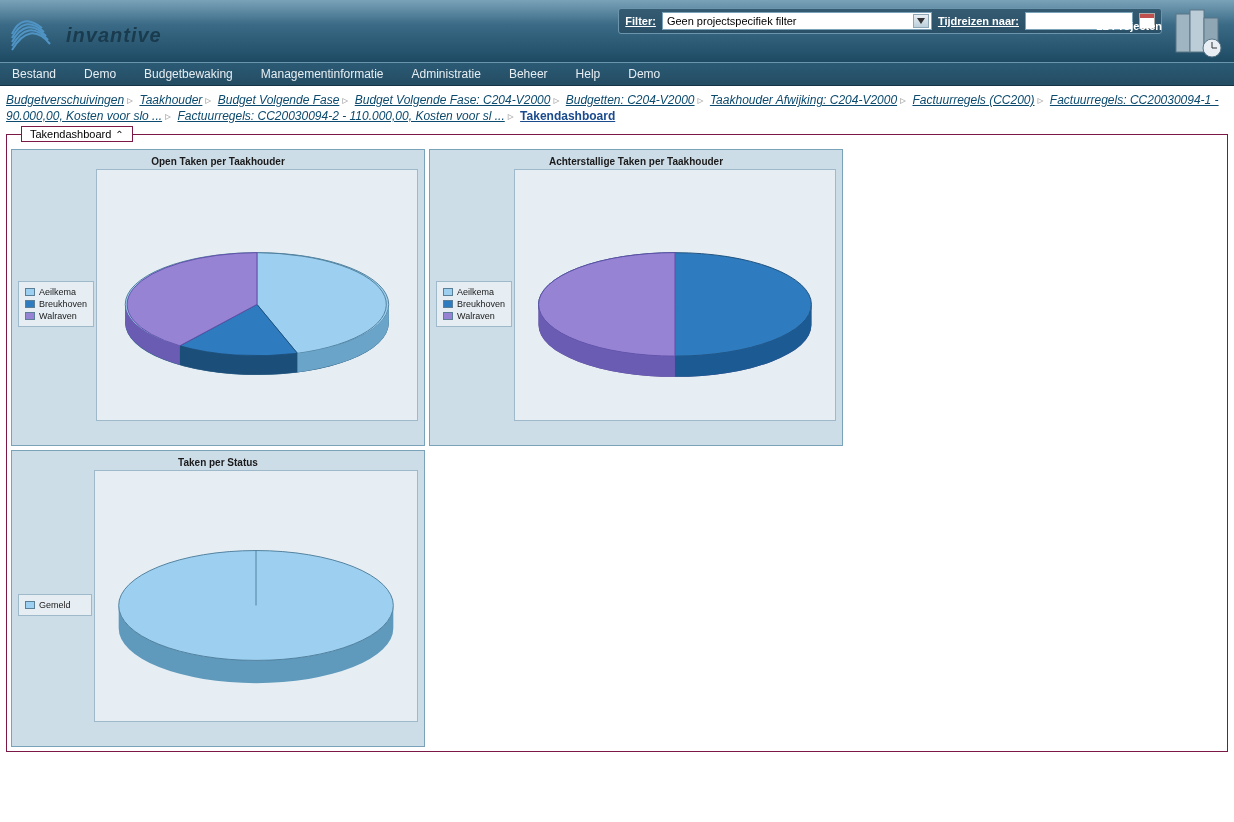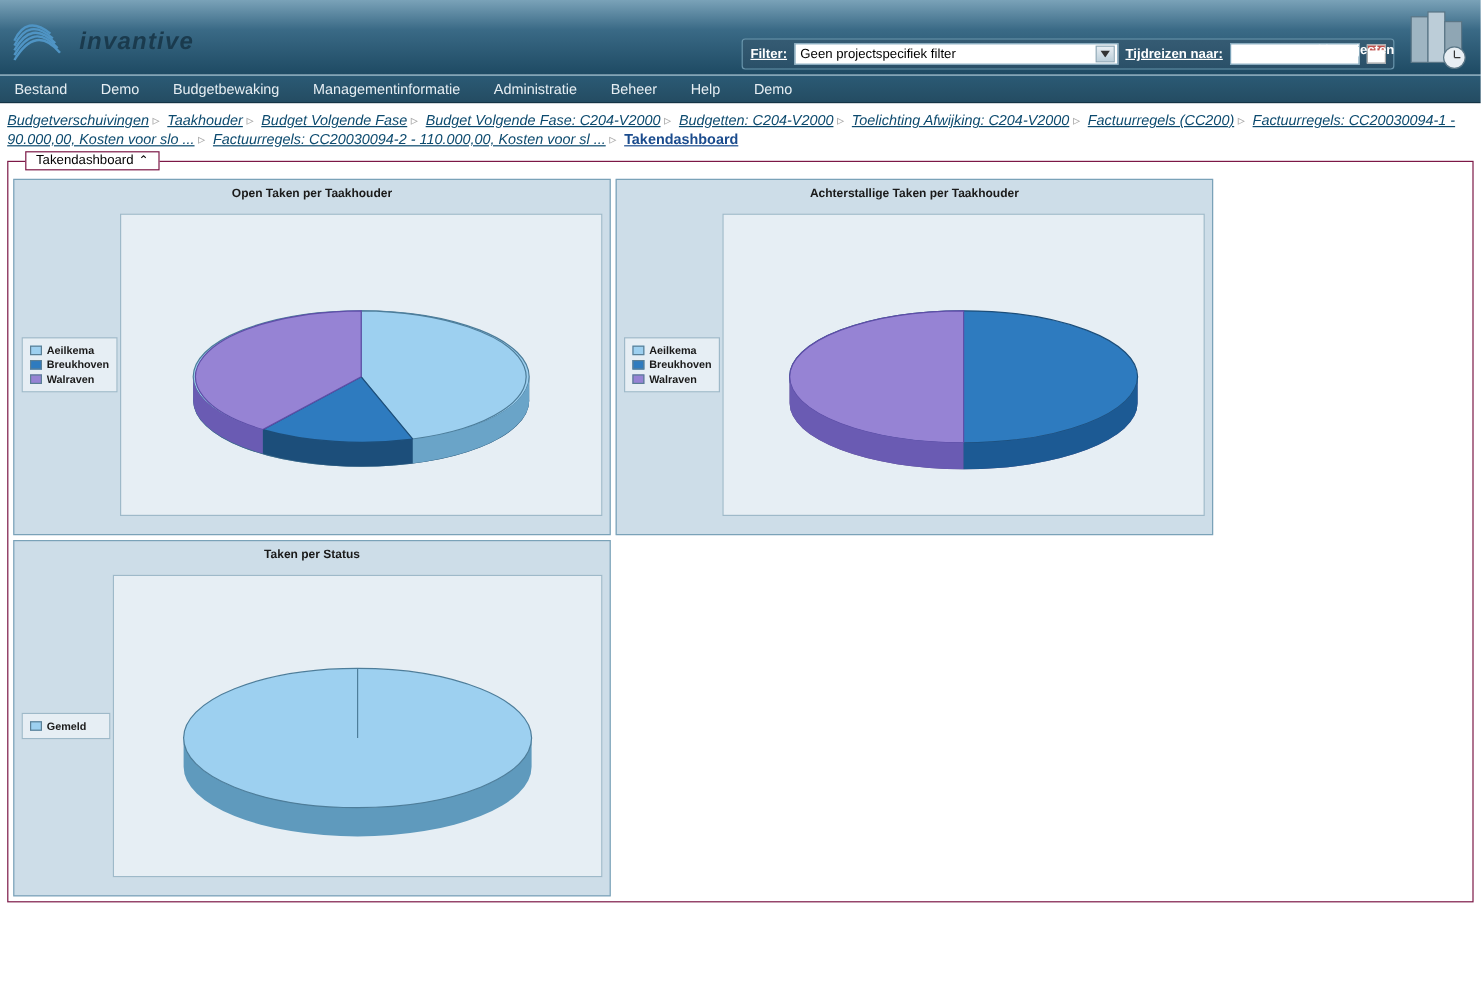--- a/index.html
+++ b/index.html
@@ -3,50 +3,50 @@
 <meta charset="utf-8">
 <style>
   * { box-sizing: border-box; margin: 0; padding: 0; }
   body { font-family: Tahoma, Verdana, sans-serif; font-size: 11px; background: #fff; width: 1234px; }
   
   
   .header { height: 62px; background: linear-gradient(180deg, #7aa2b8 0%, #3a6a86 40%, #1e4a63 100%); position: relative; display: flex; align-items: center; }
   .logo-wrap { padding: 8px 0 0 10px; display: flex; align-items: center; gap: 14px; }
   .logo-mark { width: 42px; height: 42px; }
   .logo-text { color: #1a3a4d; font-size: 20px; font-style: italic; font-weight: bold; letter-spacing: 1px; }
-  .header-right { position: absolute; right: 6px; top: 4px; display: flex; align-items: flex-end; gap: 6px; }
+  .header-right { position: absolute; right: 6px; top: 4px; display: flex; align-items: flex-start; gap: 6px; }
   .filter-bar { background: linear-gradient(180deg, #355b73, #2a5068); border: 1px solid #6a95ac; border-radius: 3px; padding: 4px 6px; display: flex; align-items: center; gap: 6px; height: 26px; margin-top: 4px; }
   .filter-bar label { color: #fff; font-weight: bold; font-size: 11px; text-decoration: underline; }
   .filter-bar .sel { background: #fff; border: 1px solid #7aa2b8; width: 270px; height: 18px; display: flex; align-items: center; justify-content: space-between; padding: 0 2px 0 4px; font-size: 11px; }
   .sel-btn { width: 16px; height: 14px; background: linear-gradient(#e8eef3, #bccfda); border: 1px solid #8da7b6; display: flex; align-items: center; justify-content: center; }
   .filter-bar input[type=text] { height: 18px; width: 108px; border: 1px solid #7aa2b8; font-size: 11px; padding: 0 3px; }
   .cal-icon { width: 16px; height: 16px; border: 1px solid #aaa; background: #fff; position: relative; }
   .cal-icon::before { content: ""; position: absolute; top: 0; left: 0; right: 0; height: 4px; background: #c0504d; }
-  .projects-count { position: absolute; right: 72px; top: 36px; color: #fff; font-weight: bold; font-size: 11px; }
+  .projects-count { position: absolute; right: 72px; top: 20px; color: #fff; font-weight: bold; font-size: 11px; }
   .header-icon3d { width: 60px; height: 54px; display: flex; align-items: flex-end; justify-content: center; }
 
   
   .menubar { background: linear-gradient(180deg, #2b5a75, #244c62); height: 24px; display: flex; align-items: center; padding-left: 12px; gap: 28px; border-top: 1px solid #6a95ac; border-bottom: 1px solid #143445; }
   .menubar .mi { color: #e6eef3; font-size: 12px; cursor: pointer; }
 
   
   .bc-wrap { padding: 6px 8px 6px 6px; font-size: 12px; line-height: 16px; }
   .bc-wrap a { color: #0c4a6e; text-decoration: underline; font-style: italic; }
   .bc-wrap .cur { color: #1a4b8d; font-weight: bold; text-decoration: underline; }
   .bc-sep { display: inline-block; width: 12px; text-align: center; color: #aaa; }
 
   
   .panel-outer { margin: 4px 6px 6px 6px; border: 1px solid #7c1846; position: relative; padding: 14px 4px 4px 4px; }
   .panel-tab { position: absolute; top: -9px; left: 14px; background: #fff; border: 1px solid #7c1846; padding: 1px 8px; font-size: 11px; display: flex; align-items: center; gap: 4px; }
   .collapse-ic { font-size: 10px; }
 
   .chart-grid { display: flex; flex-wrap: wrap; gap: 4px; }
-  .chart-card { border: 1px solid #7aa2b8; background: #cddde8; width: 498px; height: 297px; display: flex; flex-direction: column; }
+  .chart-card { border: 1px solid #7aa2b8; background: #cddde8; width: 414px; height: 297px; display: flex; flex-direction: column; }
   .chart-title { text-align: center; font-size: 10px; font-weight: bold; color: #1a1a1a; padding: 6px 0 2px 0; }
-  .chart-body { flex: 1; display: flex; align-items: center; padding: 0 6px 6px 6px; gap: 0; font-weight: bold; }
+  .chart-body { flex: 1; display: flex; align-items: flex-start; padding: 0 6px 6px 6px; gap: 0; }
   .legend-box { align-self: center; border: 1px solid #9eb9c9; background: #e6eef4; padding: 4px 6px; font-size: 9px; min-width: 74px; }
   .legend-row { display: flex; align-items: center; gap: 4px; padding: 1px 0; color: #1a1a1a; }
   .swatch { width: 10px; height: 8px; border: 1px solid #5a7f96; }
   .plot-area { flex: 1; background: #e6eef4; border: 1px solid #9eb9c9; margin-left: 2px; display: flex; align-items: center; justify-content: center; overflow: hidden; }
   svg.pie { width: 340px; height: 250px; }
 </style>
 </head>
 <body>
 
 <div class="header">
@@ -101,21 +101,21 @@
   <span class="mi">Help</span>
   <span class="mi">Demo</span>
 </div>
 
 <div class="bc-wrap">
   <a href="#">Budgetverschuivingen</a><span class="bc-sep">▹</span>
   <a href="#">Taakhouder</a><span class="bc-sep">▹</span>
   <a href="#">Budget Volgende Fase</a><span class="bc-sep">▹</span>
   <a href="#">Budget Volgende Fase: C204-V2000</a><span class="bc-sep">▹</span>
   <a href="#">Budgetten: C204-V2000</a><span class="bc-sep">▹</span>
-  <a href="#">Toelichting Afwijking: C204-V2000</a><span class="bc-sep">▹</span>
+  <a href="#">Taakhouder Afwijking: C204-V2000</a><span class="bc-sep">▹</span>
   <a href="#">Factuurregels (CC200)</a><span class="bc-sep">▹</span>
   <a href="#">Factuurregels: CC20030094-1 - 90.000,00, Kosten voor slo ...</a><span class="bc-sep">▹</span>
   <a href="#">Factuurregels: CC20030094-2 - 110.000,00, Kosten voor sl ...</a><span class="bc-sep">▹</span>
   <span class="cur">Takendashboard</span>
 </div>
 
 <div class="panel-outer">
   <div class="panel-tab">
     <span>Takendashboard</span>
     <span class="collapse-ic">⌃</span>

